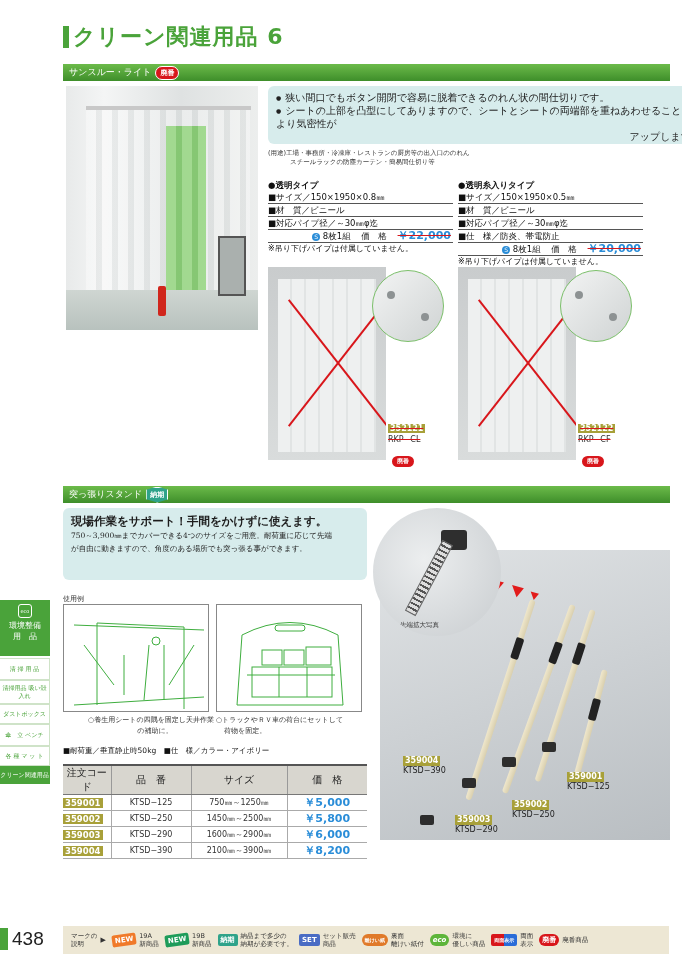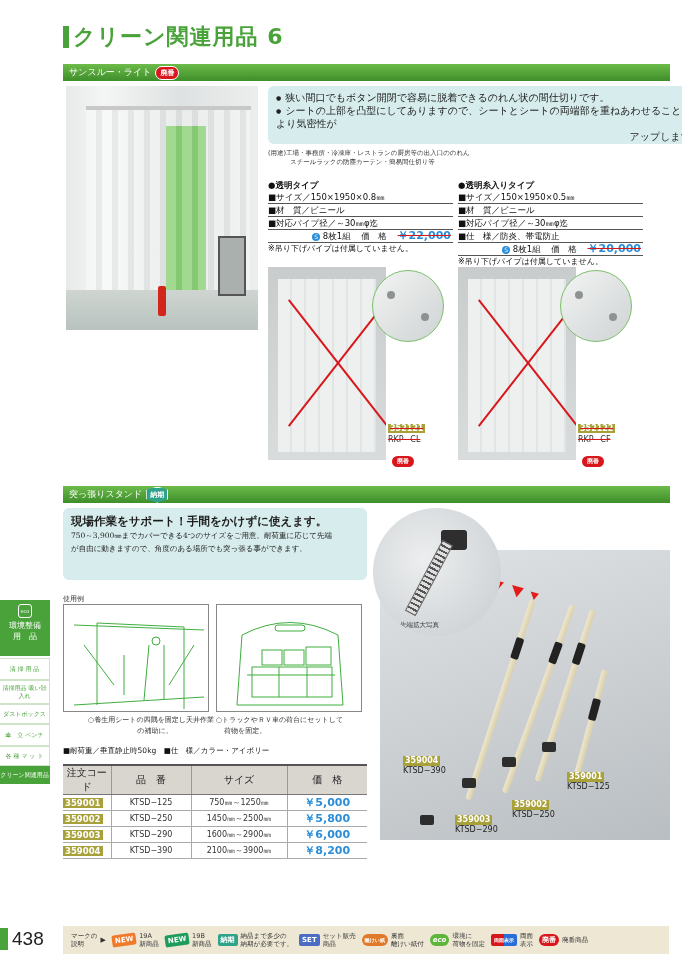--- a/index.html
+++ b/index.html
@@ -393,21 +393,21 @@
     <span class="lg-icon" style="background:#e07a2a;border-radius:8px;font-size:5px;">離けい紙</span>
     <div>
         <div>裏面</div>
         <div>離けい紙付</div>
       </div>
   </div>
   <div class="item">
     <span class="lg-icon" style="background:#5db53a;border-radius:8px;font-style:italic;">eco</span>
     <div>
         <div>環境に</div>
-        <div>荷物を固定</div>
+        <div>優しい商品</div>
       </div>
   </div>
   <div class="item">
     <span class="lg-icon" style="background:linear-gradient(90deg,#d8161b 50%,#2a6cd8 50%);font-size:5px;">両面表示</span>
     <div>
         <div>両面</div>
         <div>表示</div>
       </div>
   </div>
   <div class="item">

